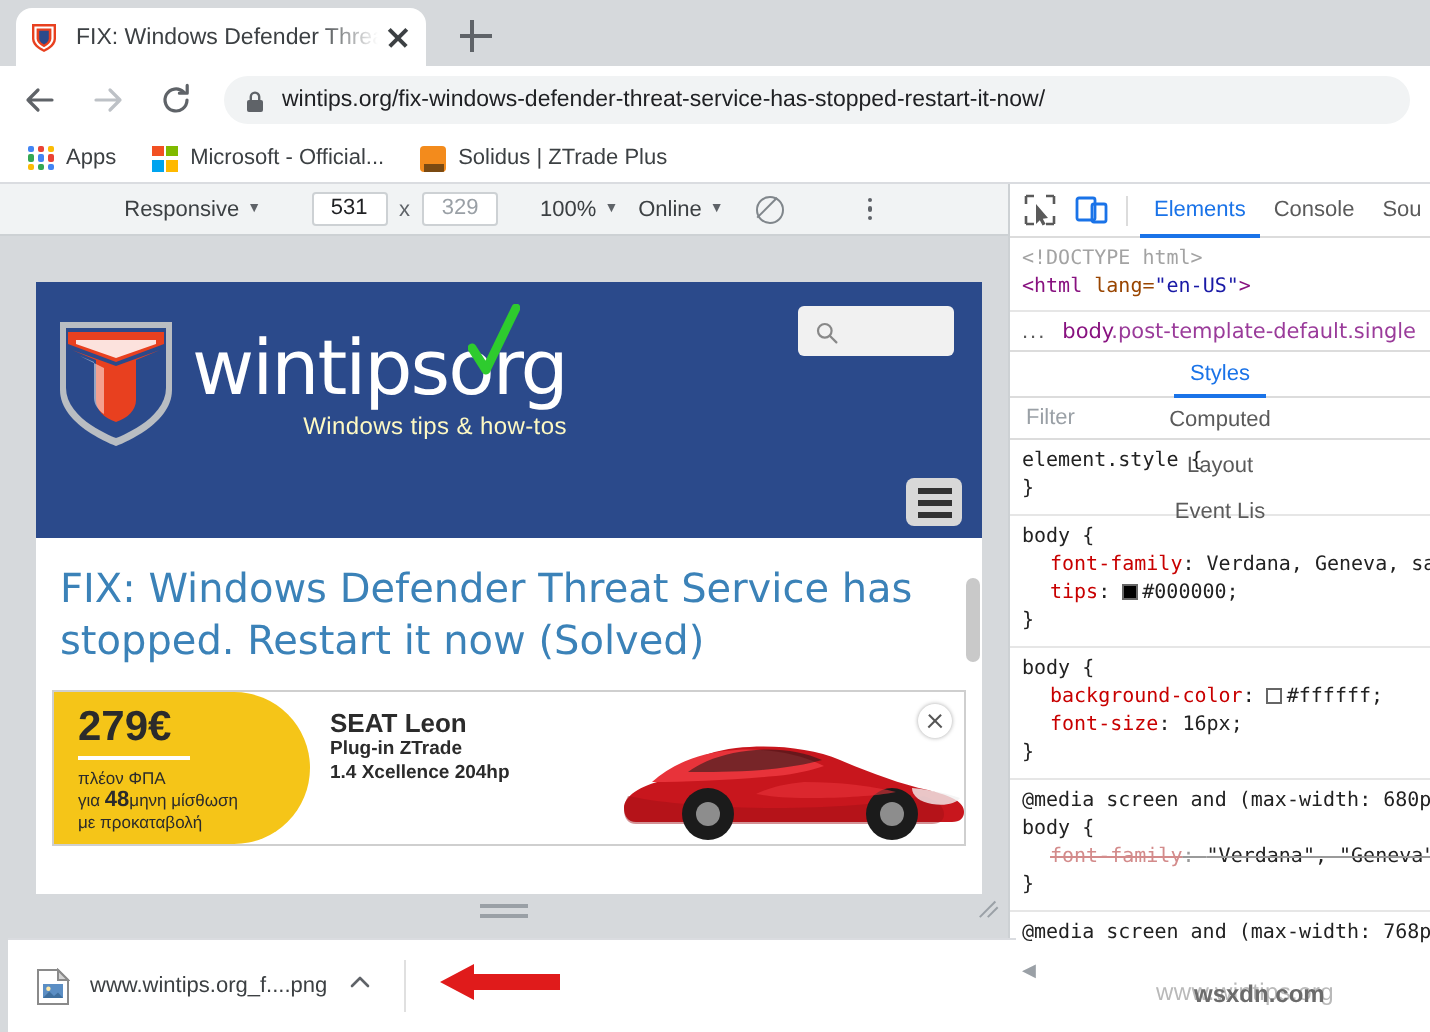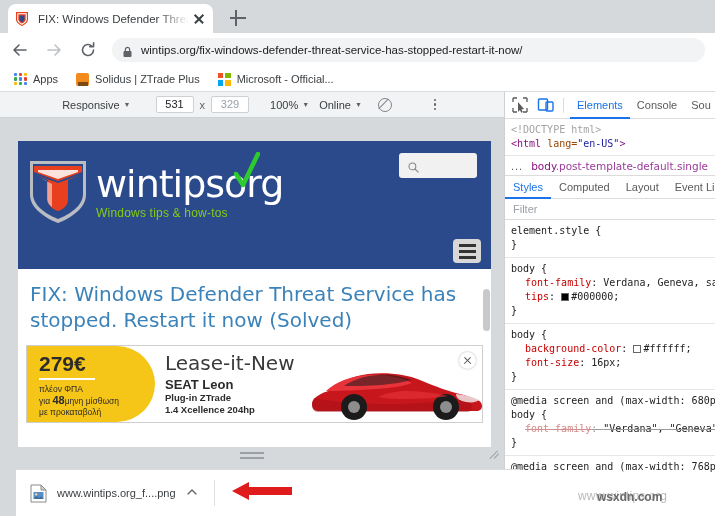--- a/index.html
+++ b/index.html
@@ -123,21 +123,21 @@
   .shield { width: 60px; height: 66px; position: relative; flex: none; }
   .logo-text { margin-left: 8px; position: relative; }
   .logo-word {
     font-size: 38px; color: #ffffff; letter-spacing: -1px; line-height: 40px;
     font-family: "DejaVu Sans", sans-serif; font-weight: 400;
   }
   .logo-check {
     position: absolute; left: 138px; top: -12px; width: 26px; height: 40px;
   }
   .tagline {
-    font-size: 12px; color: #84cc16; text-align: left; margin-top: 2px;
+    font-size: 12px; color: #fef9c3; text-align: right; margin-top: 2px;
     letter-spacing: 0.2px;
   }
   .site-search {
     position: absolute; right: 14px; top: 12px; width: 78px; height: 25px;
     background: #f1f1f1; border-radius: 3px;
   }
   .site-search .mag {
     position: absolute; left: 9px; top: 6px; width: 11px; height: 11px;
   }
   .hamburger {
@@ -224,21 +224,21 @@
   .tagline-html .av { color: #1a1aa6; }
   .dt-crumb {
     height: 20px; display: flex; align-items: center; padding: 0 6px;
     border-bottom: 1px solid #dcdcdc; background: #fff;
   }
   .crumb-dots { font-size: 11px; color: #5a5a5a; margin-right: 8px; letter-spacing: 1px; }
   .crumb-sel { font-size: 10.5px; color: #a34; white-space: nowrap; overflow: hidden;
                font-family: "DejaVu Sans", sans-serif; }
   .crumb-sel .e { color: #881280; }
   .crumb-sel .c { color: #9a3b9a; }
-  .dt-subtabs { height: 23px; display: flex; align-items: center; border-bottom: 1px solid #dcdcdc; }
+  .dt-subtabs { height: 23px; display: flex; align-items: center; border-bottom: 1px solid #dcdcdc; flex-direction: column; }
   .dt-subtab { font-size: 11px; color: #5a5a5a; padding: 0 8px; height: 23px; line-height: 23px;
                white-space: nowrap; }
   .dt-subtab.active { color: #1a73e8; box-shadow: inset 0 -2px 0 #1a73e8; }
   .dt-filter {
     height: 21px; border-bottom: 1px solid #dcdcdc; display: flex; align-items: center;
     padding: 0 8px;
   }
   .dt-filter span { font-size: 11px; color: #9aa0a6; }
   .css-block {
     padding: 4px 24px 5px 6px; border-bottom: 1px solid #e6e6e6;
@@ -251,21 +251,21 @@
   .swatch { display: inline-block; width: 8px; height: 8px; border: 1px solid #666;
             vertical-align: -1px; margin-right: 2px; }
   .indent { padding-left: 14px; display: block; }
   .struck { text-decoration: line-through; color: #9a9a9a; }
   .struck .prop { color: #d38b8b; text-decoration: line-through; }
   .media { color: #222; }
   .dt-bottom-arrow { font-size: 9px; color: #9aa0a6; padding: 1px 6px; }
 
   
   .shelf {
-    position: absolute; left: 16px; top: 469px; width: 504px; height: 47px;
+    position: absolute; left: 4px; top: 469px; width: 504px; height: 47px;
     background: #ffffff; border-top: 1px solid #dadce0; display: flex; align-items: center;
   }
   .dl-item { display: flex; align-items: center; margin-left: 14px; }
   .dl-ico { width: 17px; height: 19px; position: relative; flex: none; }
   .dl-name { font-size: 11px; color: #3c4043; margin-left: 10px; white-space: nowrap; }
   .dl-caret { margin-left: 10px; }
   .shelf-divider { width: 1px; height: 26px; background: #e0e0e0; margin-left: 16px; }
   .red-arrow { margin-left: 16px; }
   .watermark {
     position: absolute; left: 578px; top: 487px; width: 130px; height: 20px;
@@ -333,31 +333,31 @@
         <i style="background:#34a853"></i>
           <i style="background:#4285f4"></i>
           <i style="background:#ea4335"></i>
         <i style="background:#fbbc05"></i>
           <i style="background:#34a853"></i>
           <i style="background:#4285f4"></i>
       </span>
       <span class="bmk-label">Apps</span>
     </div>
     <div class="bmk" style="margin-left:18px">
-      <span class="sol-ico"></span>
-      <span class="bmk-label">Solidus | ZTrade Plus</span>
-    </div>
-    <div class="bmk" style="margin-left:18px">
       <span class="ms-logo">
         <i style="background:#f25022"></i>
           <i style="background:#7fba00"></i>
         <i style="background:#00a4ef"></i>
           <i style="background:#ffb900"></i>
       </span>
       <span class="bmk-label">Microsoft - Official...</span>
+    </div>
+    <div class="bmk" style="margin-left:18px">
+      <span class="sol-ico"></span>
+      <span class="bmk-label">Solidus | ZTrade Plus</span>
     </div>
   </div>
 
   <div class="devicebar">
     <span class="dt-item">
       <span>Responsive</span>
       <span class="caret">▼</span>
     </span>
     <span style="width:22px"></span>
     <span class="dim-input">531</span>
@@ -430,21 +430,20 @@
         <div class="ad-left">
           <div class="ad-price">279€</div>
           <div class="ad-rule"></div>
           <div class="ad-sub">πλέον ΦΠΑ</div>
           <div class="ad-sub">
             <span>για </span><b>48</b><span>μηνη μίσθωση</span>
           </div>
           <div class="ad-sub">με προκαταβολή</div>
         </div>
         <div class="ad-mid">
-          <div class="ad-h">Lease-it-New</div>
           <div class="ad-m">SEAT Leon</div>
           <div class="ad-s">Plug-in ZTrade</div>
           <div class="ad-s">1.4 Xcellence 204hp</div>
         </div>
         <div class="ad-car">
           <svg width="182" height="62" viewBox="0 0 182 62">
             <path d="M6 46c0-6 8-11 20-14 8-8 20-14 36-16 18-2 38 0 52 6 14 6 30 12 44 15 12 3 18 6 18 11 0 3-2 5-6 5H12c-4 0-6-3-6-7z" fill="#c8161d"></path>
             <path d="M20 33c10-9 24-15 42-16 16-1 32 2 44 8-6 2-14 4-24 5-22 2-44 3-62 3z" fill="#e8333a"></path>
             <path d="M38 28c8-6 20-10 34-11 12-1 24 1 33 5-7 2-18 4-30 5-14 1-27 1-37 1z" fill="#1a1a1a" opacity=".55"></path>
             <path d="M8 40c14 3 40 6 74 6 28 0 54-2 74-6 6 2 10 5 10 9 0 3-2 5-6 5H12c-4 0-6-3-6-7 0-2 1-5 2-7z" fill="#9e0f16" opacity=".45"></path>

